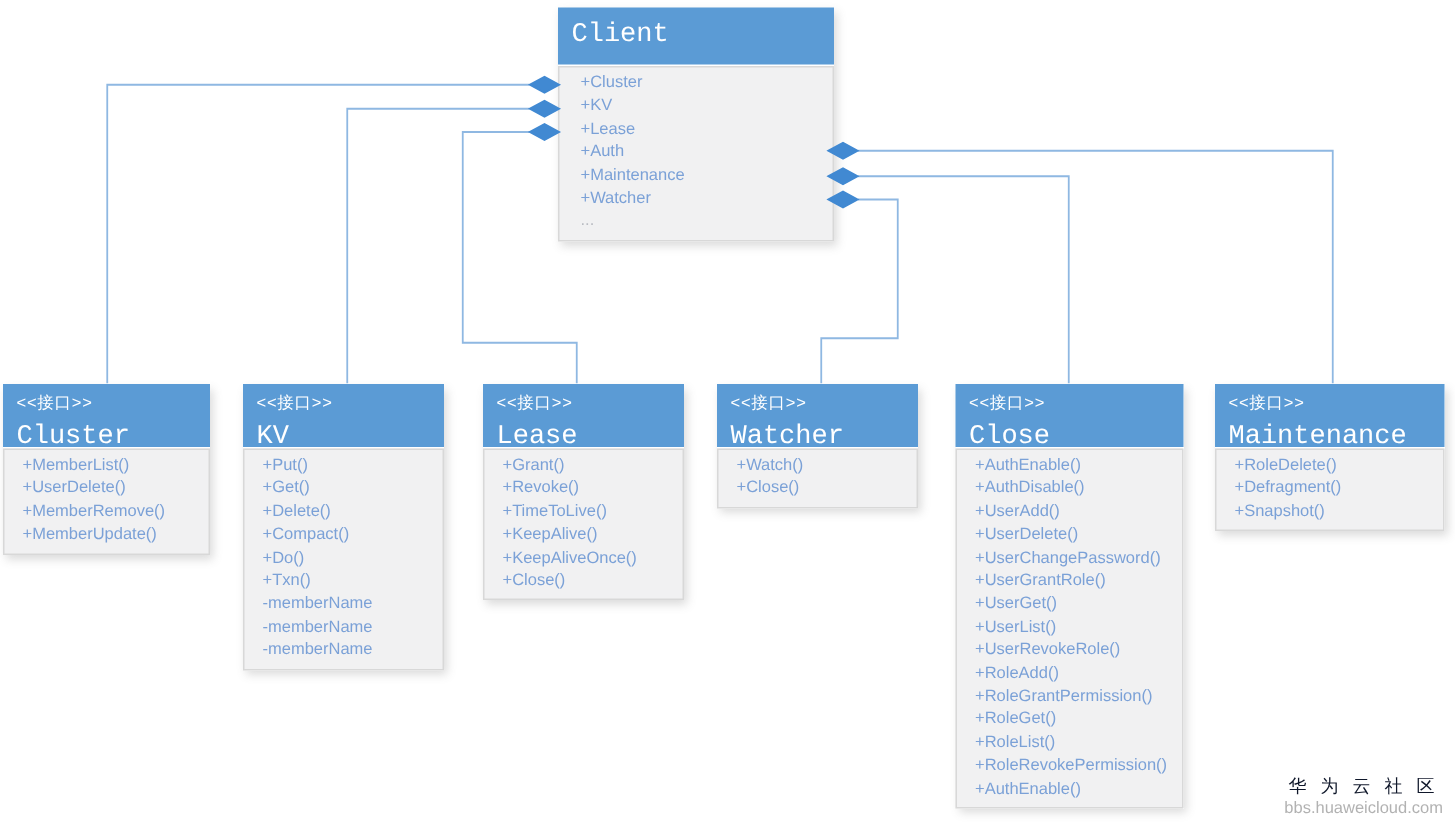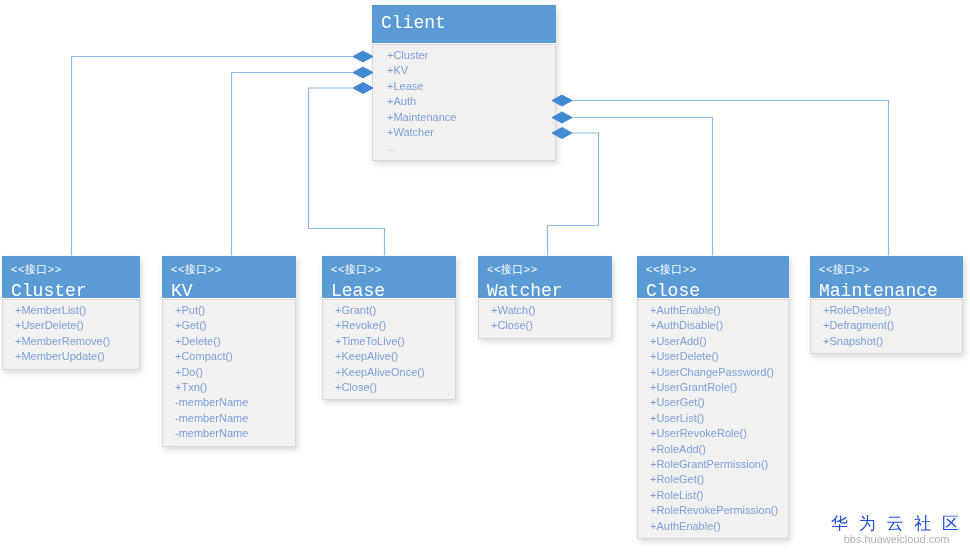--- a/index.html
+++ b/index.html
@@ -39,21 +39,21 @@
   
   .client-box      { left:372px; top:5px;   width:184px; }
   .box-cluster     { left:2px;   top:256px; width:138px; }
   .box-kv          { left:162px; top:256px; width:134px; }
   .box-lease       { left:322px; top:256px; width:134px; }
   .box-watcher     { left:478px; top:256px; width:134px; }
   .box-auth        { left:637px; top:256px; width:152px; }
   .box-maintenance { left:810px; top:256px; width:153px; }
 
   .watermark { position:absolute; right:8px; bottom:7px; z-index:3; text-align:center; }
-  .watermark-title { font-size:17px; color:#1d4ed8; letter-spacing:3px; line-height:18px; }
+  .watermark-title { font-size:12px; color:#0f172a; letter-spacing:3px; line-height:18px; }
   .watermark-sub { font-size:11px; color:#b2b2b2; line-height:13px; }
 </style>
 </head>
 <body>
 
 <div class="canvas">
 
   <svg class="connector-layer" width="970" height="553" viewBox="0 0 970 553">
     <path class="conn" d="M353,56.5 H71.5 V255.5"></path>
     <path class="conn" d="M353,72.5 H231.5 V255.5"></path>

